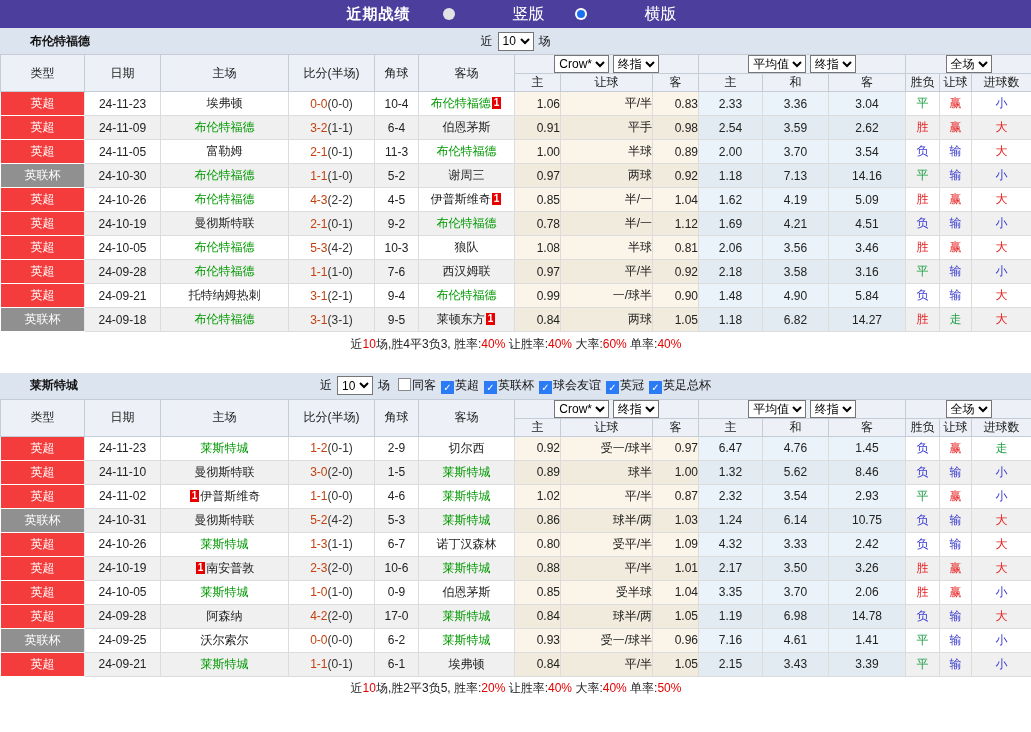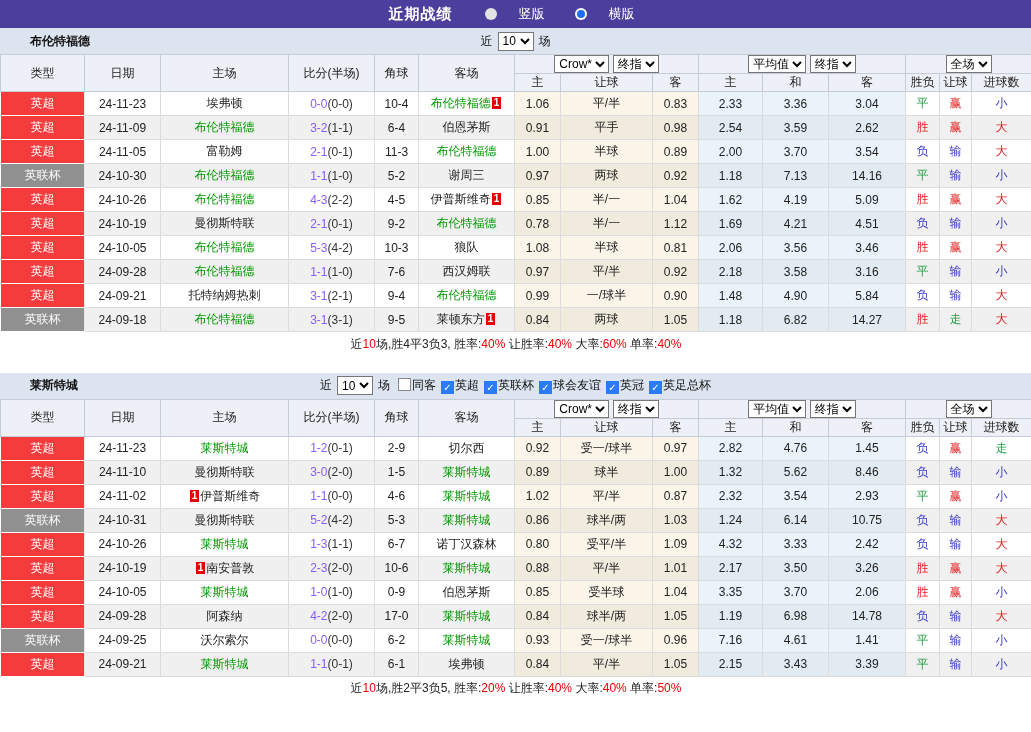--- a/index.html
+++ b/index.html
@@ -20,21 +20,21 @@
   .topbar .title { font-size: 15px; font-weight: bold; margin-right: 10px; letter-spacing: 1px; }
   .radio {
     width: 12px; height: 12px; border-radius: 50%;
     background: #e3e3e3; display: inline-block; position: relative; cursor: pointer;
   }
   .radio.checked { background: #fff; }
   .radio.checked::after {
     content: ""; position: absolute; left: 2px; top: 2px; right: 2px; bottom: 2px;
     background: #1d6ff2; border-radius: 50%;
   }
-  .radio-label { font-size: 13px; margin-right: 8px; }
+  .radio-label { font-size: 16px; margin-right: 8px; margin-left: 36px; }
 
   
   .section-bar {
     height: 26px; background: #dce4ef; position: relative;
     display: flex; align-items: center; justify-content: center;
   }
   .team-name { position: absolute; left: 30px; font-weight: bold; color: #111; }
   .controls { display: flex; align-items: center; gap: 3px; color: #111; }
   .controls select { margin: 0 2px; }
   select {
@@ -57,32 +57,32 @@
     overflow: hidden; white-space: nowrap; font-weight: normal; padding: 0;
   }
   thead th { background: #edf0f6; border-color: #c4ccd8; color: #1a1a1a; }
   thead tr.h-top th { height: 19px; }
   thead tr.h-sub th { height: 16px; }
   .selcell select { height: 18px; }
   tbody tr:nth-child(odd) { background: #ffffff; }
   tbody tr:nth-child(even) { background: #f0f0f0; }
   td.lg-red  { background: #f43c3c; color: #fff; border-color: #fff #e6e6e6 #fff #fff; }
   td.lg-gray { background: #909090; color: #fff; border-color: #fff #e6e6e6 #fff #fff; }
-  td.bg-crow { background: #faf4e9; }
+  td.bg-crow { background: #faf4e9; text-align: right; }
   tbody tr:nth-child(even) td.bg-crow { background: #f1ebdd; }
   td.bg-avg { background: #eaf3f9; }
   tbody tr:nth-child(even) td.bg-avg { background: #e2ebf1; }
   .team { color: #222; }
   .team.self { color: #009900; }
   .b1 {
     display: inline-block; background: #e80000; color: #fff; font-size: 10px;
     font-weight: bold; line-height: 12px; height: 12px; padding: 0 2px;
     vertical-align: 1px; margin: 0 1px;
   }
-  .ft { color: #8b5cf6; }
+  .ft { color: #c2410c; }
   .ht { color: #333; }
   .t-r { color: #e62222; }
   .t-b { color: #3939cf; }
   .t-g { color: #1e9e46; }
   td.summary {
     border: none; border-top: 1px solid #4d7c0f; background: #fff;
     height: 25px; color: #222;
   }
   td.summary .red { color: #e60000; }
   .gap { height: 16px; background: #fff; }
@@ -409,21 +409,21 @@
           <tr>
             <td class="lg-red">英超</td>
             <td>24-11-23</td>
             <td><span class="team self">莱斯特城</span></td>
             <td><span class="ft">1-2</span><span class="ht">(0-1)</span></td>
             <td>2-9</td>
             <td><span class="team">切尔西</span></td>
             <td class="bg-crow">0.92</td>
             <td class="bg-crow">受一/球半</td>
             <td class="bg-crow">0.97</td>
-            <td class="bg-avg">2.82</td>
+            <td class="bg-avg">6.47</td>
             <td class="bg-avg">4.76</td>
             <td class="bg-avg">1.45</td>
             <td class="t-b">负</td>
             <td class="t-r">赢</td>
             <td class="t-g">走</td>
           </tr>
           <tr>
             <td class="lg-red">英超</td>
             <td>24-11-10</td>
             <td><span class="team">曼彻斯特联</span></td>

